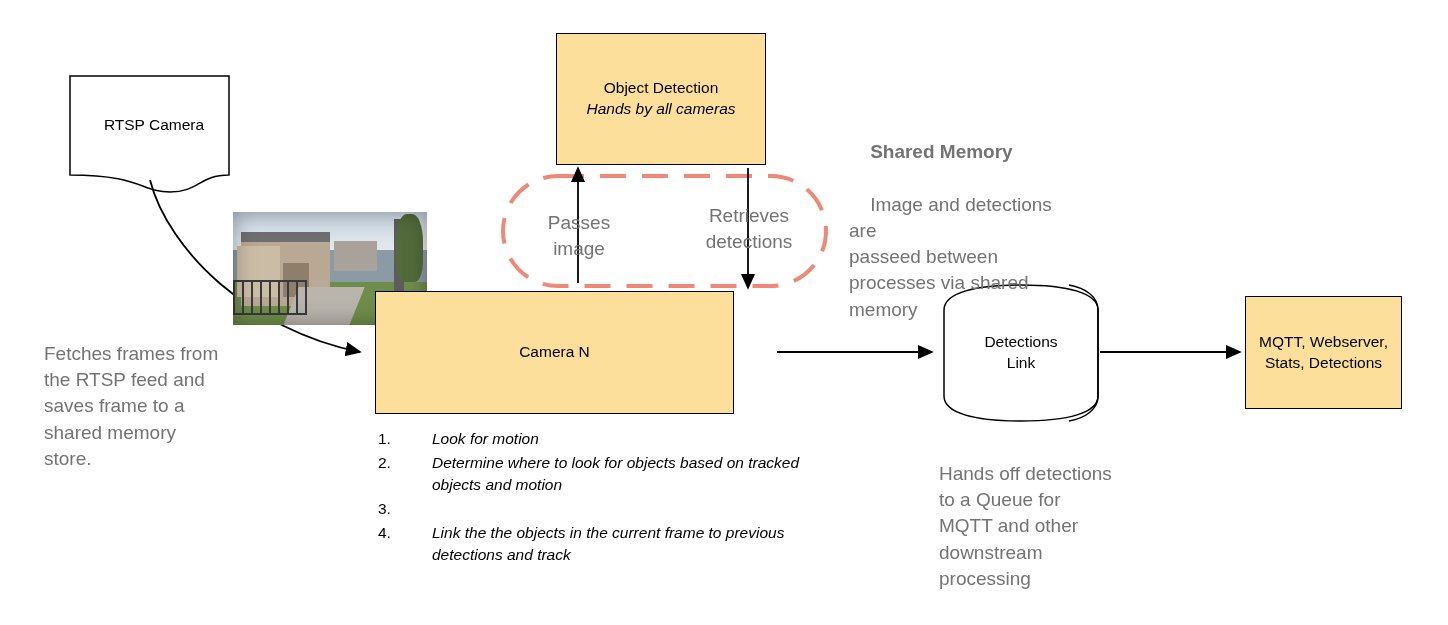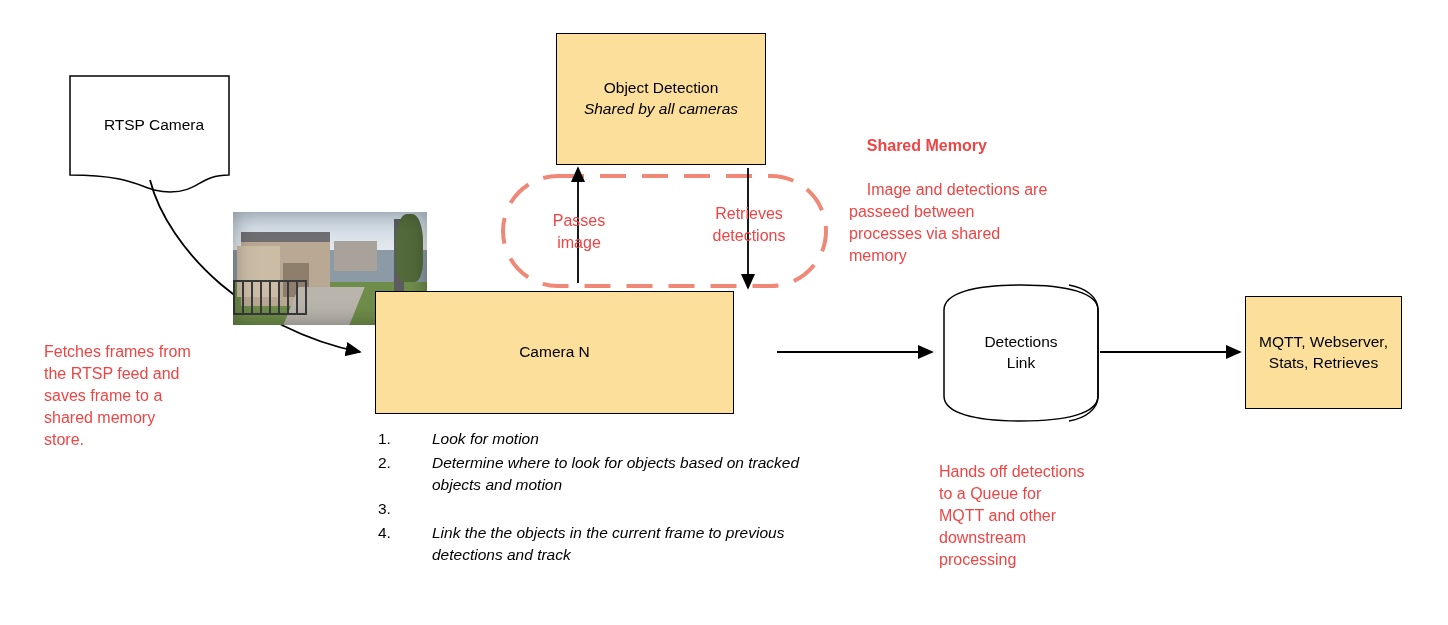--- a/index.html
+++ b/index.html
@@ -40,23 +40,23 @@
   }
   .box-yellow {
     background: #fbdf9b;
     border: 1.5px solid #000000;
   }
   .node .sub {
     font-style: italic;
   }
   .label {
     position: absolute;
-    font-size: 16px;
+    font-size: 19px;
     line-height: 1.38;
-    color: #ef4444;
+    color: #737373;
     white-space: pre-wrap;
   }
   .label b { font-weight: bold; }
   .center-label {
     text-align: center;
   }
   .list {
     position: absolute;
     font-size: 15.5px;
     line-height: 1.42;
@@ -170,21 +170,21 @@
 
     <path d="M1100,352 L1240,352" fill="none" stroke="#000000" stroke-width="1.8" marker-end="url(#arrow)"></path>
   </svg>
 
   <div class="node" style="left:70px; top:104px; width:159px; height:42px;padding-left:9px;">
     <span>RTSP Camera</span>
   </div>
 
   <div class="node box-yellow" style="left:556px; top:33px; width:210px; height:132px;">
     <span>Object Detection</span>
-    <span class="sub">Shared by all cameras</span>
+    <span class="sub">Hands by all cameras</span>
   </div>
 
   <div id="cam-thumb">
     <div class="sky"></div>
     <div class="lawn"></div>
     <div class="bg-house"></div>
     <div class="house"></div>
     <div class="house2"></div>
     <div class="door"></div>
     <div class="walk"></div>
@@ -199,21 +199,21 @@
     <span>Camera N</span>
   </div>
 
   <div class="node" style="left:952px; top:330px; width:138px; height:46px;">
     <span>Detections</span>
     <span>Link</span>
   </div>
 
   <div class="node box-yellow" style="left:1245px; top:296px; width:157px; height:113px;">
     <span>MQTT, Webserver,</span>
-    <span>Stats, Retrieves</span>
+    <span>Stats, Detections</span>
   </div>
 
   <div class="label center-label" style="left:690px; top:203px; width:118px;">Retrieves
 detections</div>
 
   <div class="label center-label" style="left:520px; top:210px; width:118px;">Passes
 image</div>
 
   <div class="label" style="left:849px; top:113px; width:230px;">
     <b>Shared Memory</b><br>

